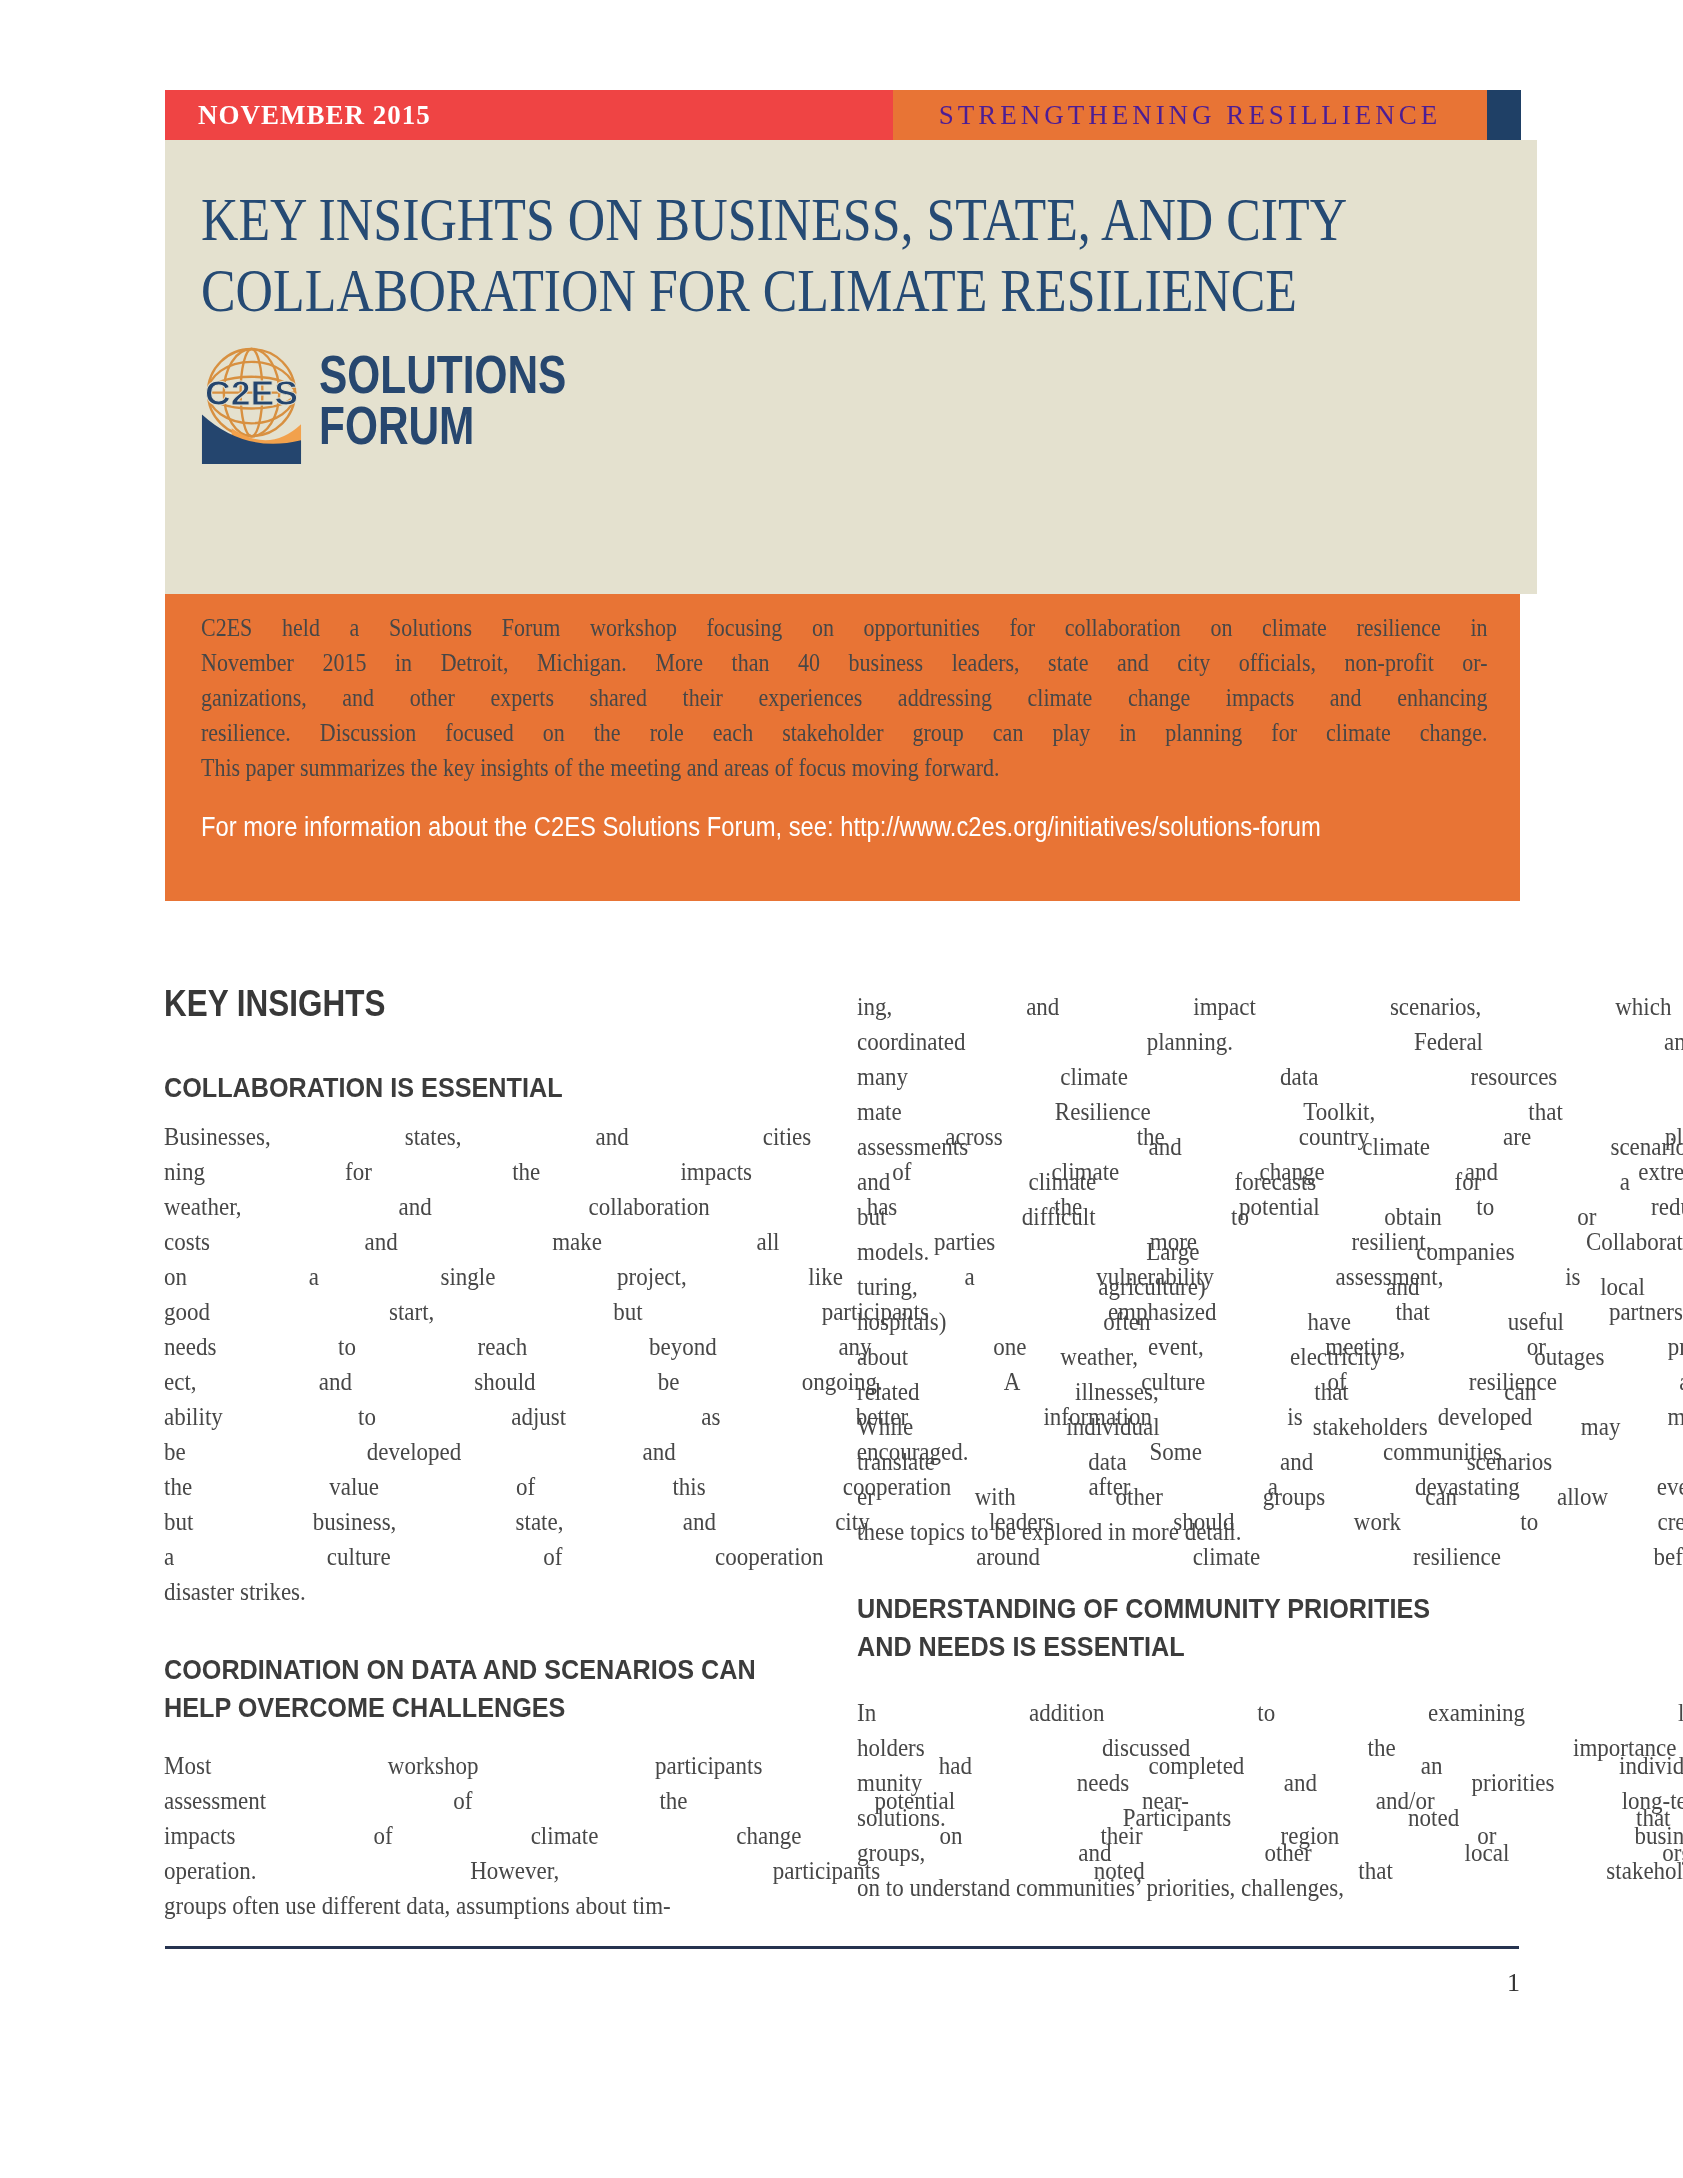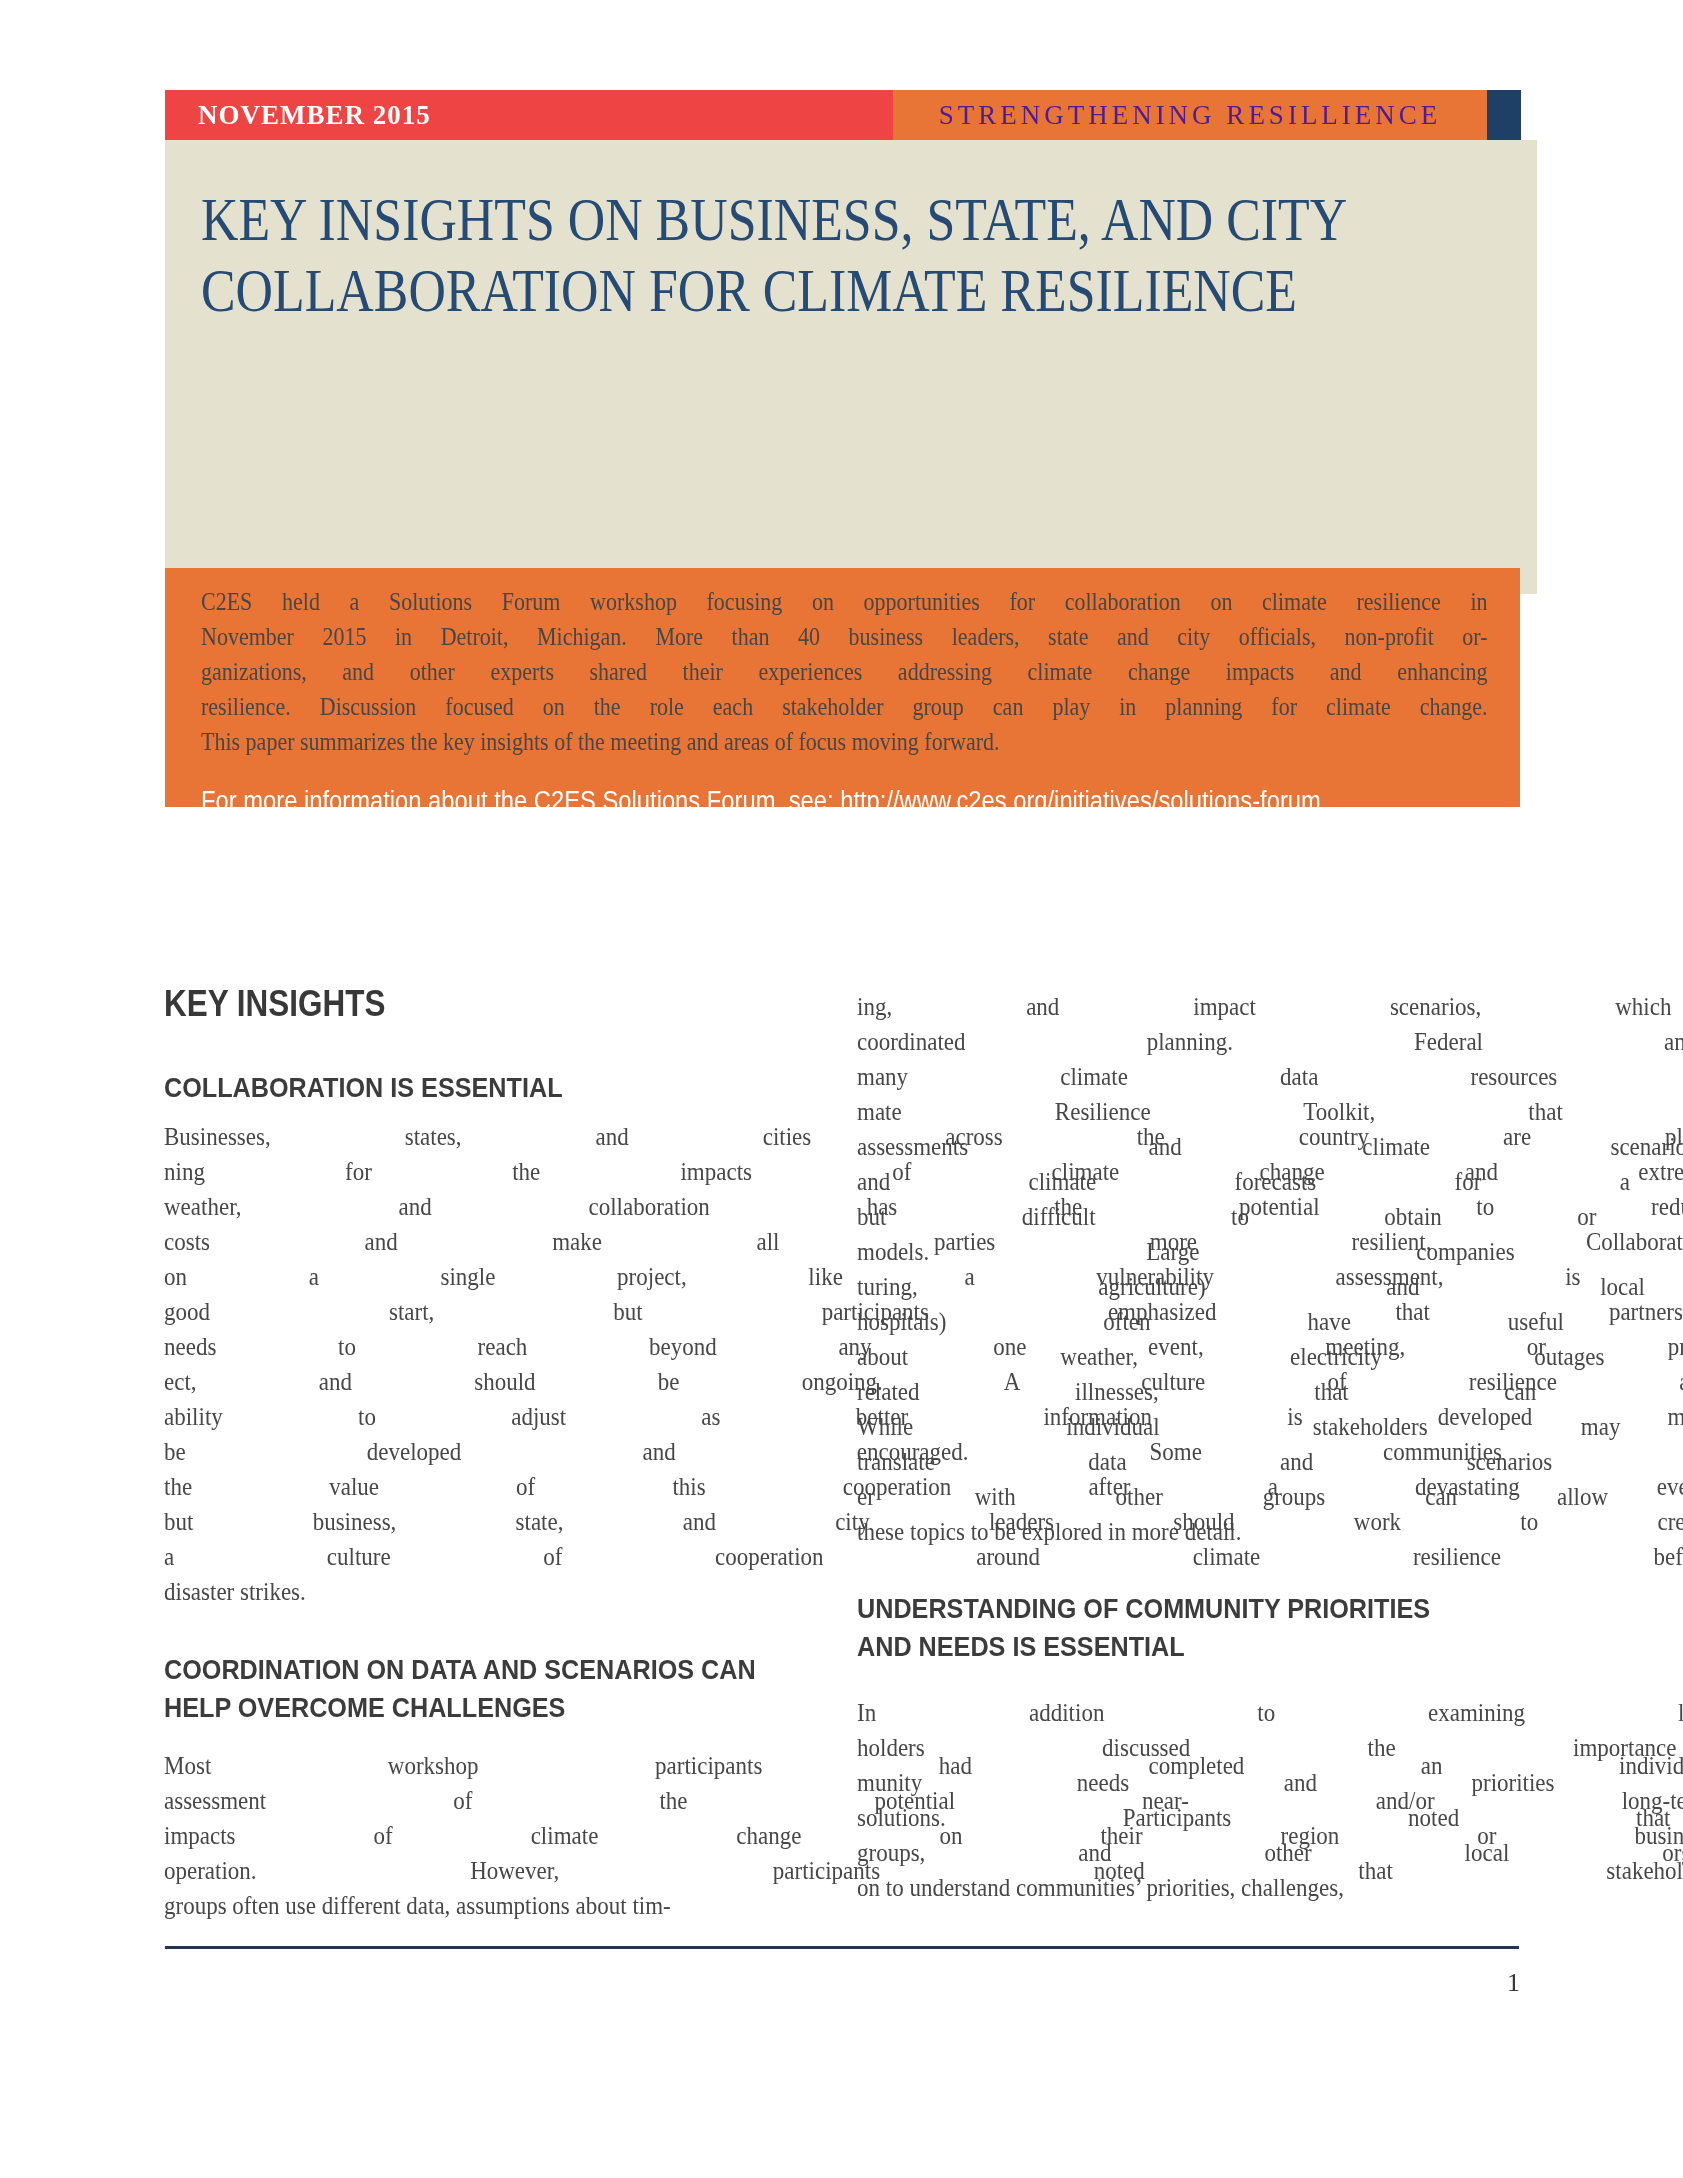--- a/index.html
+++ b/index.html
@@ -21,21 +21,21 @@
   .doc-title{position:absolute;left:36px;top:44px;color:#254a74;font-size:61px;line-height:71px;
              font-weight:400;transform:scaleX(.85);transform-origin:0 0;white-space:nowrap;
              font-family:"Liberation Serif",serif;}
   .logo{position:absolute;left:33px;top:203px;display:flex;align-items:flex-start;}
   .logo svg{display:block;}
   .logo-name{margin-left:14px;margin-top:6px;color:#27476f;font-weight:bold;font-size:53px;
              line-height:51px;transform:scaleX(.8);transform-origin:0 0;white-space:nowrap;
              font-family:"Liberation Sans",sans-serif;}
 
   
-  .abstract{position:absolute;left:165px;top:568px;width:1355px;height:239px;background:#e87435;}
+  .abstract{position:absolute;left:165px;top:594px;width:1355px;height:307px;background:#e87435;}
   .abstract-inner{position:absolute;left:36px;top:16px;width:1462px;transform:scaleX(.88);
                   transform-origin:0 0;color:#ffffff;font-size:27px;line-height:37px;
                   font-family:"Liberation Sans",sans-serif;}
   .abstract-more{margin-top:24px;}
 
   
   .col{position:absolute;transform:scaleX(.92);transform-origin:0 0;}
   .col-left{left:164px;width:715px;}
   .col-right{left:857px;width:713px;}
 
@@ -68,20 +68,39 @@
   </div>
   <div class="bar bar-banner">
     <span class="banner-label">STRENGTHENING RESILLIENCE</span>
   </div>
   <div class="bar bar-endcap"></div>
 
   <div class="hero">
     <div class="doc-title">
       <div>KEY INSIGHTS ON BUSINESS, STATE, AND CITY</div>
       <div>COLLABORATION FOR CLIMATE RESILIENCE</div>
+    </div>
+    <div class="logo">
+      <svg width="107" height="121" viewBox="0 0 108 122">
+        <g fill="none" stroke="#d89040" stroke-width="2.4">
+          <circle cx="54" cy="50" r="44"></circle>
+          <ellipse cx="54" cy="50" rx="28" ry="44"></ellipse>
+          <ellipse cx="54" cy="50" rx="11" ry="44"></ellipse>
+          <ellipse cx="54" cy="50" rx="44" ry="16"></ellipse>
+          <ellipse cx="54" cy="50" rx="44" ry="31"></ellipse>
+          <line x1="10" y1="50" x2="98" y2="50"></line>
+        </g>
+        <path d="M34,86 Q72,112 104,82 L104,112 L34,112 Z" fill="#f2a14c"></path>
+        <path d="M4,72 Q48,112 104,98 L104,122 L4,122 Z" fill="#24456e"></path>
+        <text x="54" y="63" text-anchor="middle" font-family="Liberation Sans, sans-serif" font-weight="bold" font-size="36" fill="#24456e" stroke="#e4e1cf" stroke-width="1">C2ES</text>
+      </svg>
+      <div class="logo-name">
+        <div>SOLUTIONS</div>
+        <div>FORUM</div>
+      </div>
     </div>
   </div>
 
   <div class="abstract">
     <div class="abstract-inner">
       <div class="par lines" style="position:relative;">
           <div class="ln">C2ES held a Solutions Forum workshop focusing on opportunities for collaboration on climate resilience in</div>
           <div class="ln">November 2015 in Detroit, Michigan. More than 40 business leaders, state and city officials, non-profit or-</div>
           <div class="ln">ganizations, and other experts shared their experiences addressing climate change impacts and enhancing</div>
           <div class="ln">resilience. Discussion focused on the role each stakeholder group can play in planning for climate change.</div>

